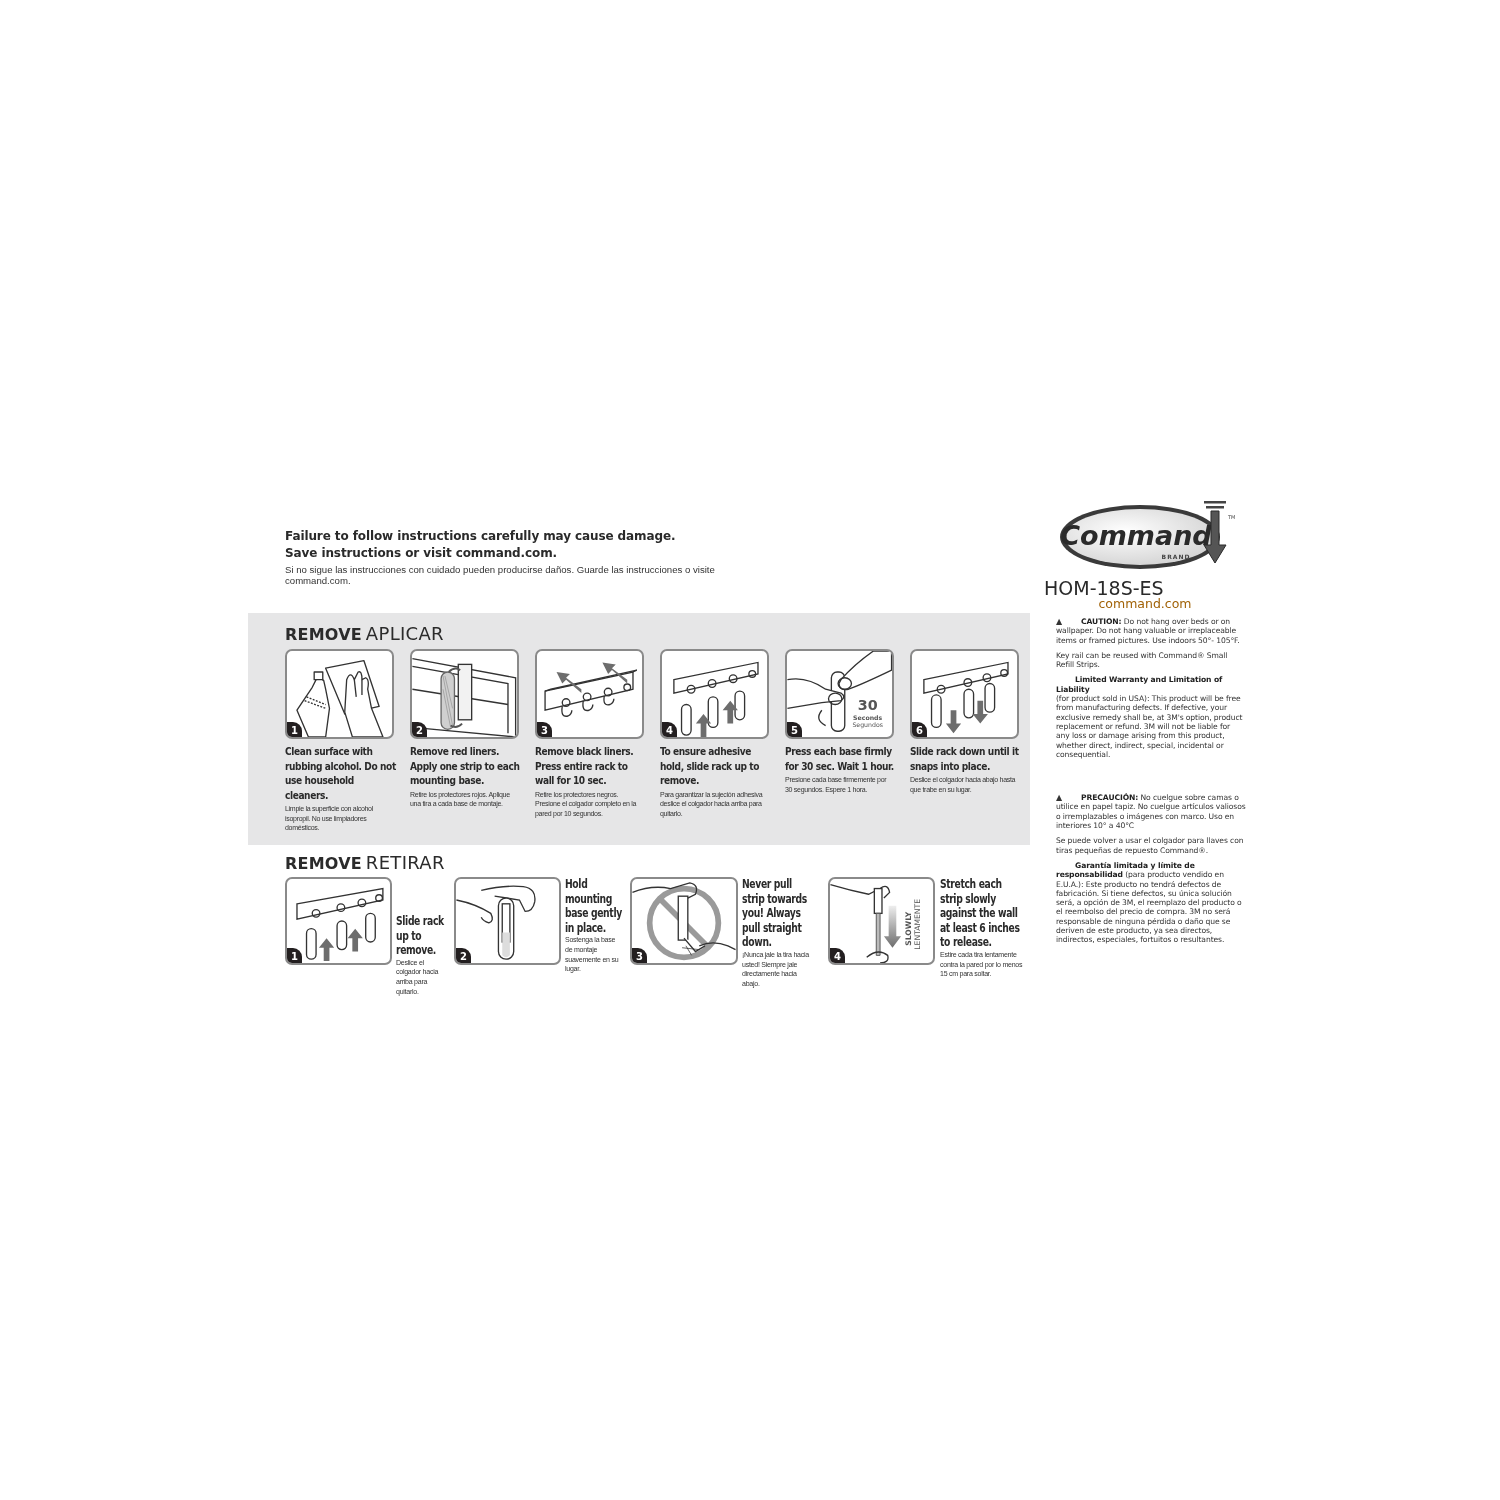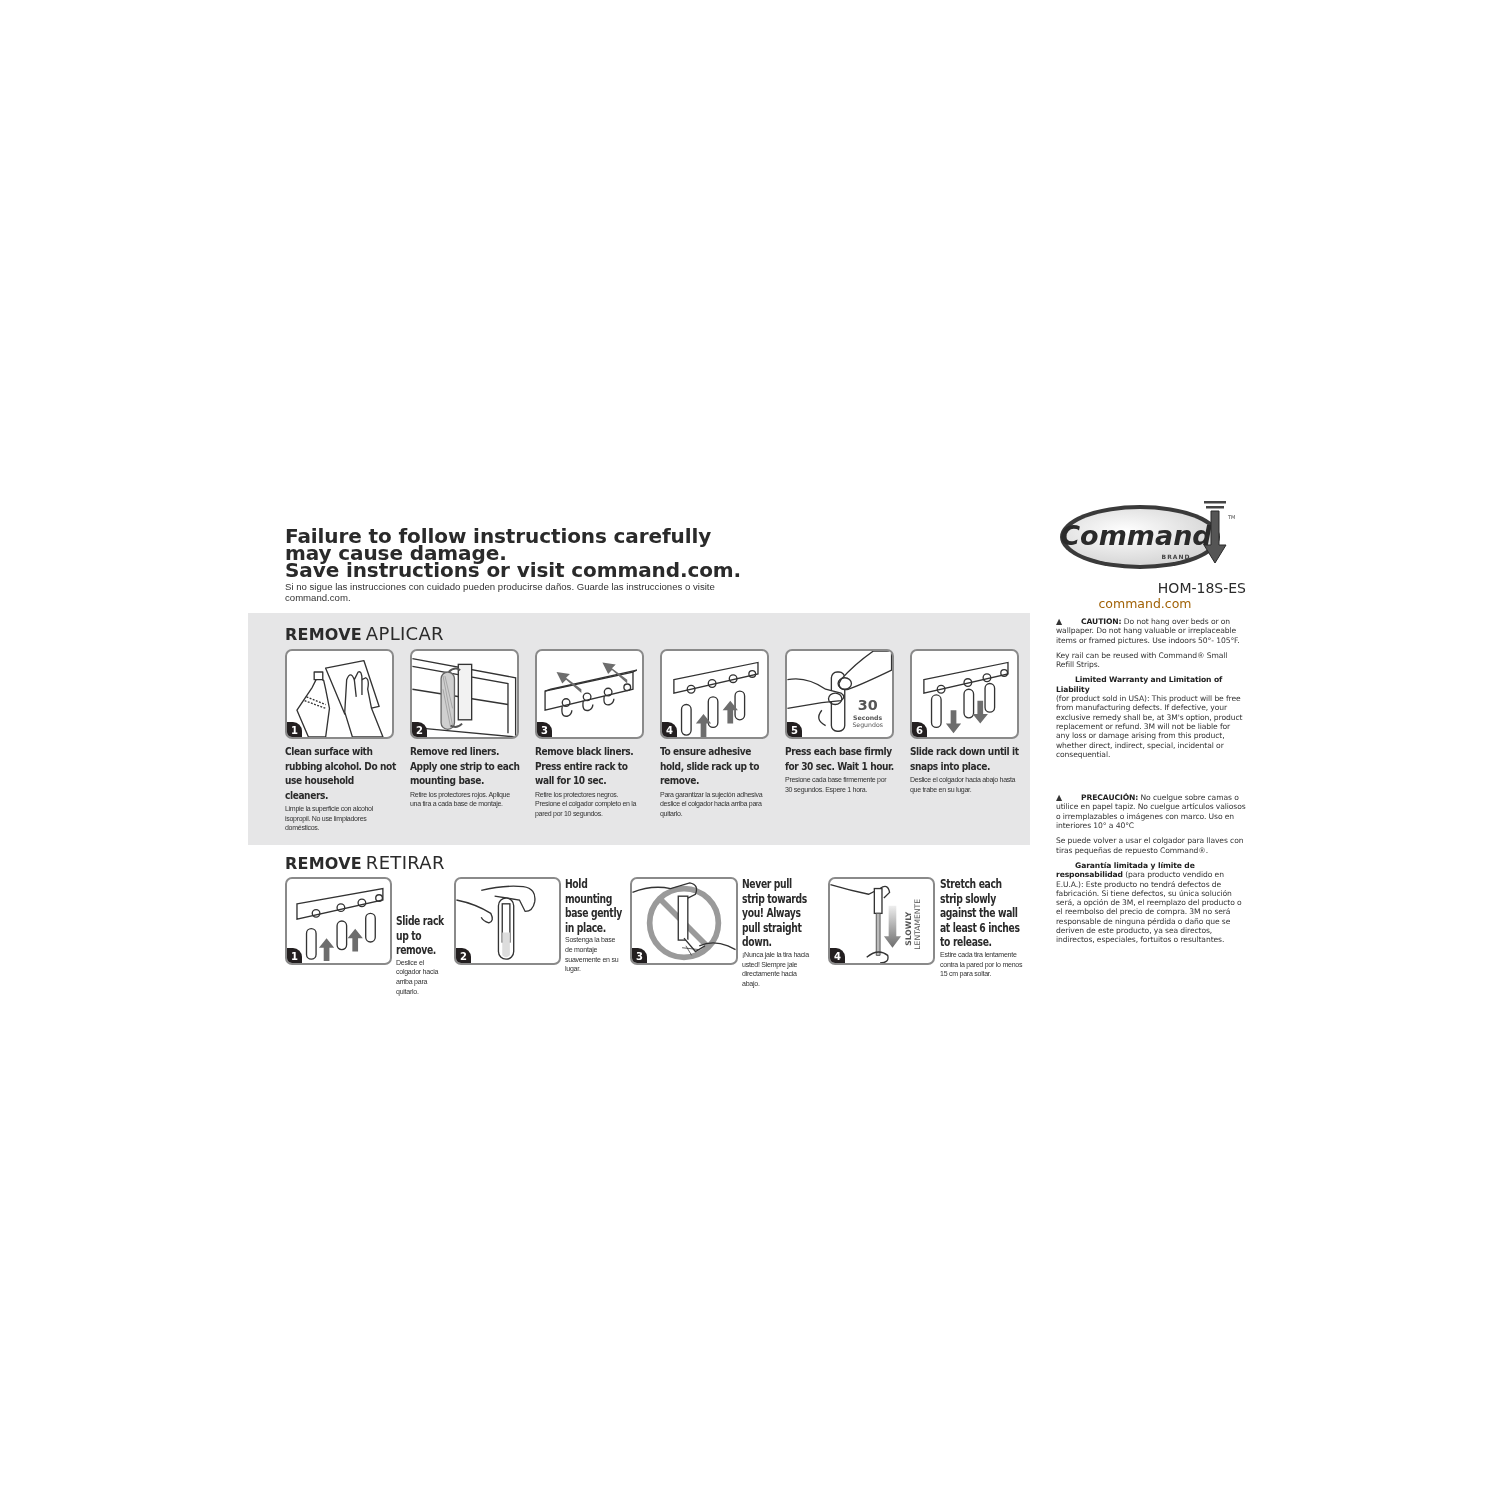--- a/index.html
+++ b/index.html
@@ -1,20 +1,20 @@
 <!DOCTYPE html>
 <html><head>
 <meta charset="utf-8">
 <style>
   * { box-sizing: border-box; margin: 0; padding: 0; }
   html, body { width: 1500px; height: 1500px; background: #ffffff; overflow: hidden; }
   body { position: relative; font-family: "Liberation Sans", sans-serif; color: #231f20; }
 
   .warning { position: absolute; left: 285px; top: 528px; width: 460px; }
-  .warning .headline { font-family: "DejaVu Sans", sans-serif; font-weight: bold; font-size: 20px; line-height: 17px; color: #2a2a2a; letter-spacing: -0.1px; }
+  .warning .headline { font-family: "DejaVu Sans", sans-serif; font-weight: bold; font-size: 12px; line-height: 17px; color: #2a2a2a; letter-spacing: -0.1px; }
   .warning .sub { font-family: "Liberation Sans Narrow", "Liberation Sans", sans-serif; font-size: 9.6px; line-height: 11px; margin-top: 2px; color: #333; }
 
   .apply-panel { position: absolute; left: 248px; top: 613px; width: 782px; height: 232px; background: #e6e6e7; }
   .section-title { position: absolute; font-family: "DejaVu Sans", sans-serif; font-weight: bold; font-size: 16px; color: #2b2b2b; letter-spacing: 0.2px; }
   .section-title .es { font-weight: normal; font-size: 18px; letter-spacing: 0.3px; margin-left: 4px; }
   .apply-title { left: 37px; top: 10px; }
   .remove-title { left: 285px; top: 852px; }
 
   .step { position: absolute; width: 112px; }
   .tile { position: relative; width: 109px; height: 90px; background: #ffffff; border: 2px solid #8a8a8a; border-radius: 7px; overflow: hidden; }
@@ -24,21 +24,21 @@
   .step .sp { font-family: "Liberation Sans", sans-serif; font-size: 8px; line-height: 9.6px; color: #333; letter-spacing: -0.35px; transform: scaleX(0.88); transform-origin: left; width: 125px; margin-top: 1px; }
 
   .rstep { position: absolute; height: 110px; }
   .rstep .tile { position: absolute; left: 0; top: 0; }
   .rstep .txt { position: absolute; top: 0; }
   .rstep .en { font-family: "DejaVu Sans Condensed", "DejaVu Sans", sans-serif; font-weight: bold; font-size: 11.4px; line-height: 14.6px; color: #2a2a2a; letter-spacing: -0.4px; transform: scaleX(0.9); transform-origin: left; }
   .rstep .sp { font-family: "Liberation Sans", sans-serif; font-size: 8px; line-height: 9.6px; color: #333; letter-spacing: -0.3px; transform: scaleX(0.88); transform-origin: left; }
 
   .right-col { position: absolute; left: 1056px; top: 495px; width: 190px; }
   .logo { position: relative; width: 190px; height: 80px; }
-  .model { text-align: right; font-family: "DejaVu Sans", sans-serif; font-size: 14px; line-height: 15px; color: #2a2a2a; margin-top: 6px; margin-left: -12px; }
+  .model { text-align: left; font-family: "DejaVu Sans", sans-serif; font-size: 19px; line-height: 15px; color: #2a2a2a; margin-top: 6px; margin-left: -12px; }
   .site { text-align: center; font-family: "DejaVu Sans", sans-serif; font-size: 12.5px; line-height: 15px; color: #a16207; margin-left: -12px; }
   .fine { font-family: "DejaVu Sans", sans-serif; font-size: 7.6px; line-height: 9.3px; color: #333; letter-spacing: -0.1px; }
   .fine b { color: #222; padding-left: 19px; }
   .fine p { margin-top: 6px; }
   .fine .first { margin-top: 6px; }
   .spacer { height: 28px; }
   .warn-tri { display: inline-block; font-size: 8px; }
 </style>
 </head>
 <body>

